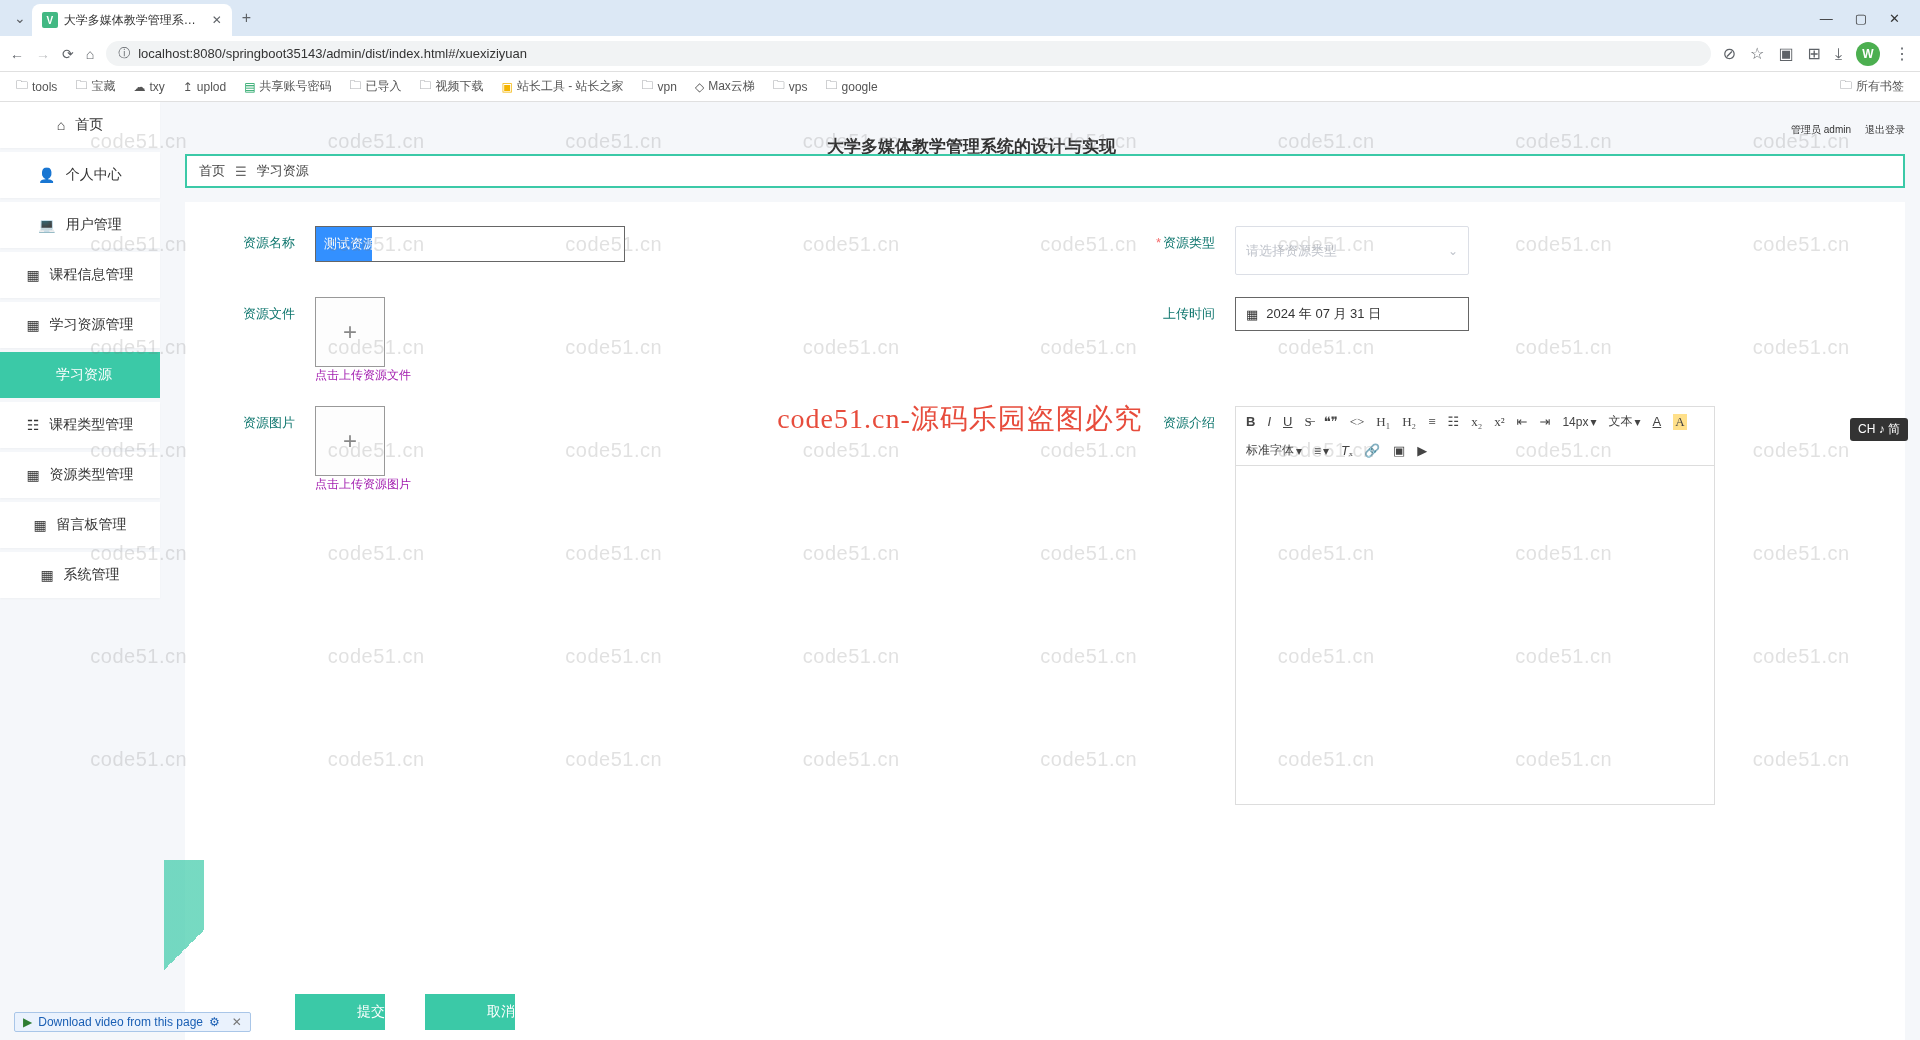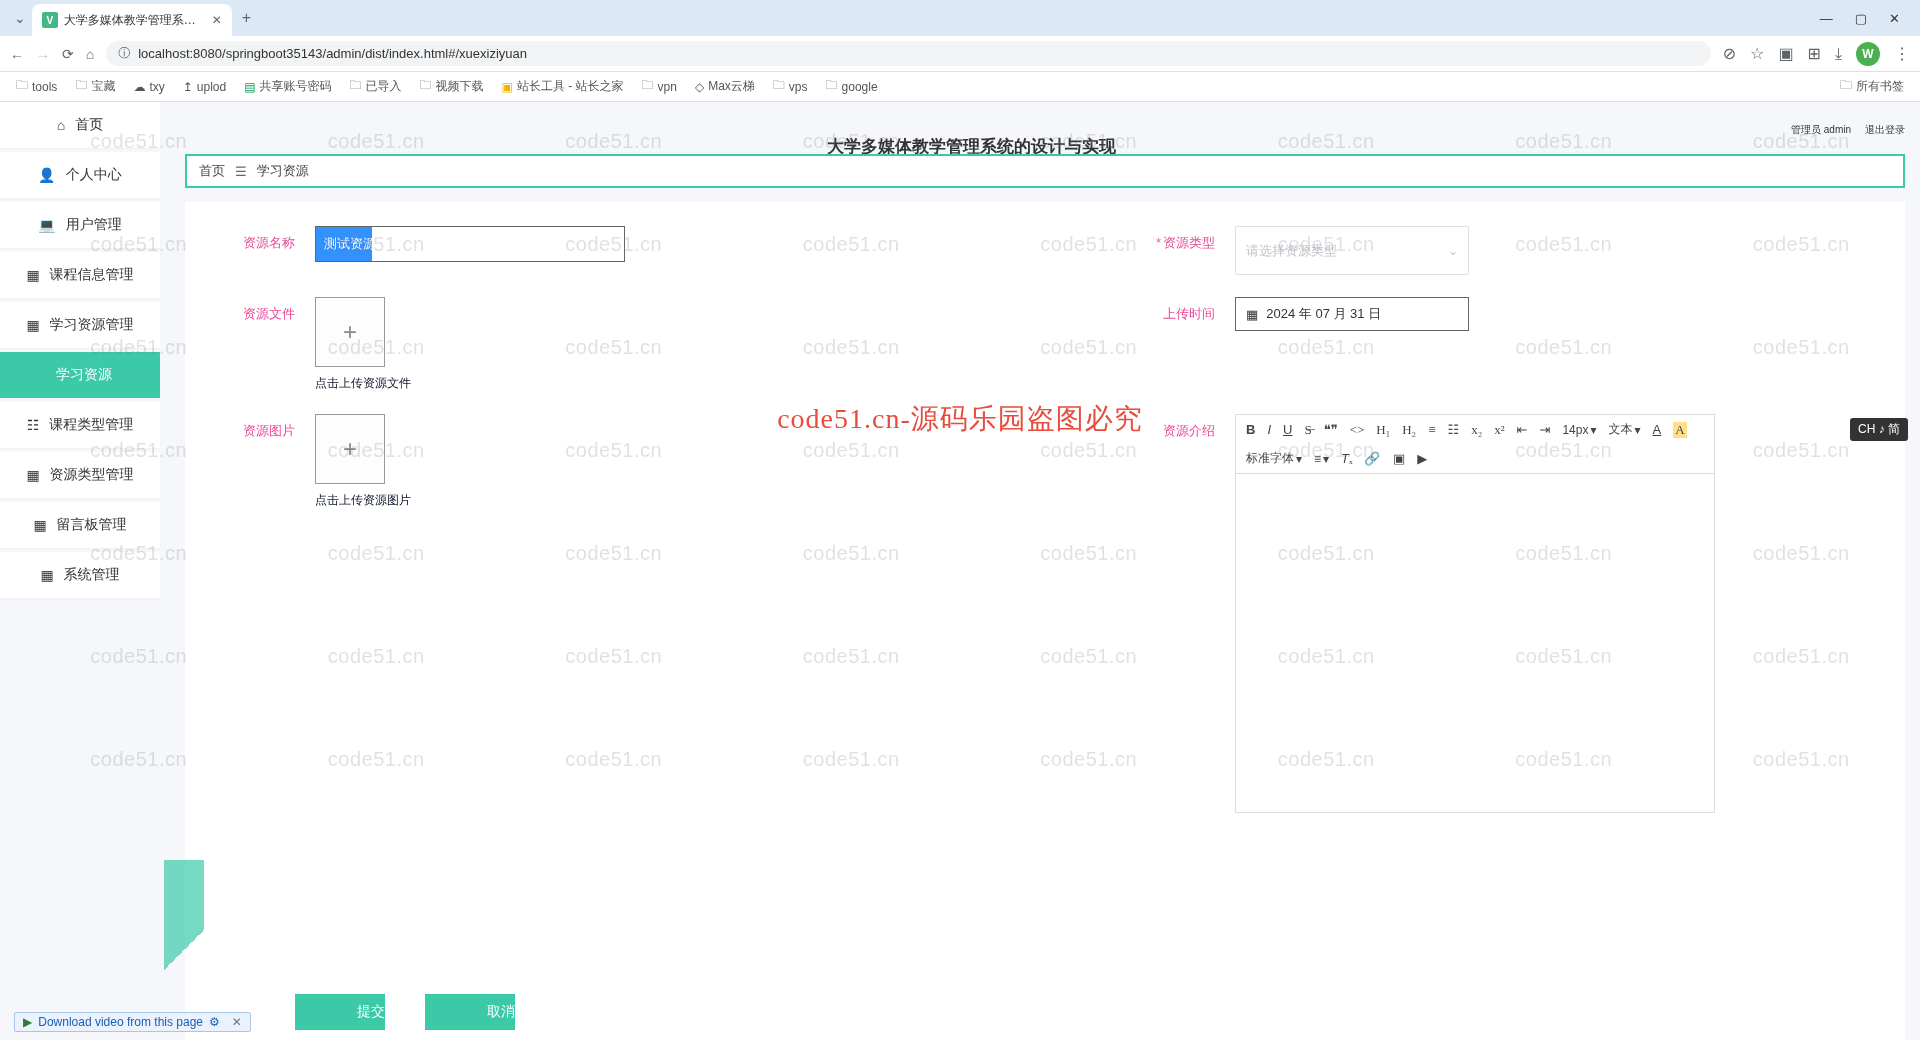--- a/index.html
+++ b/index.html
@@ -42,30 +42,30 @@
 .header-bar { height: 48px; display: flex; align-items: center; margin-top: 4px; }
 .header-title { flex: 1; text-align: center; font-size: 17px; font-weight: bold; color: #333; margin-top: 32px; }
 .header-right { font-size: 10px; color: #333; display: flex; gap: 14px; margin-left: 33px; }
 
 .breadcrumb-bar { background: #fff; border: 2px solid #3bc9a7; padding: 6px 12px; font-size: 13px; color: #444; display: flex; align-items: center; gap: 10px; }
 .breadcrumb-bar .hamburger { color: #666; }
 
 .form-area { flex: 1; background: #fff; margin-top: 14px; padding: 24px 30px; position: relative; overflow: auto; }
 .form-grid { display: grid; grid-template-columns: 1fr 1fr; column-gap: 180px; row-gap: 22px; }
 .form-row { display: flex; align-items: flex-start; }
-.form-label { width: 80px; text-align: right; font-size: 13px; color: #ec4899; padding-top: 8px; position: relative; }
+.form-label { width: 80px; text-align: right; font-size: 13px; color: #0f766e; padding-top: 8px; position: relative; }
 .form-label.req::before { content: "*"; color: #f56c6c; margin-right: 2px; }
 .form-control { margin-left: 20px; flex: 1; }
 .text-input { width: 310px; height: 36px; border: 1px solid #666; padding: 0 8px; font-size: 13px; }
 .text-input.sel-highlight::selection { background: #3390ff; color: #fff; }
 .select-box { width: 234px; height: 49px; border: 1px solid #dcdfe6; border-radius: 2px; padding: 0 10px; font-size: 13px; color: #c0c4cc; display: flex; align-items: center; justify-content: space-between; }
 .select-box .chev { color: #c0c4cc; font-size: 12px; }
 .date-box { width: 234px; height: 34px; border: 1px solid #666; padding: 0 10px; font-size: 13px; color: #333; display: flex; align-items: center; gap: 8px; }
 .upload-box { width: 70px; height: 70px; border: 1px solid #999; display: flex; align-items: center; justify-content: center; font-size: 24px; color: #888; cursor: pointer; background: #fdfdfd; }
-.upload-hint { font-size: 12px; color: #0f172a; margin-top: 8px; }
+.upload-hint { font-size: 12px; color: #a21caf; }
 
 .ed-toolbar { border: 1px solid #ddd; border-bottom: none; display: flex; flex-wrap: wrap; gap: 12px; padding: 6px 10px; font-size: 13px; color: #444; width: 480px; align-items: center; }
 .ed-toolbar .tb-sel { display: flex; align-items: center; gap: 2px; font-size: 12px; }
 .ed-toolbar .tb-icon { cursor: pointer; font-family: serif; }
 .ed-content { border: 1px solid #ddd; width: 480px; min-height: 340px; background: #fff; }
 
 .action-buttons { position: absolute; bottom: 10px; left: 110px; display: flex; gap: 40px; }
 .btn-primary { background: #3bc9a7; color: #fff; border: none; width: 90px; height: 36px; font-size: 14px; cursor: pointer; text-align: right; }
 
 

